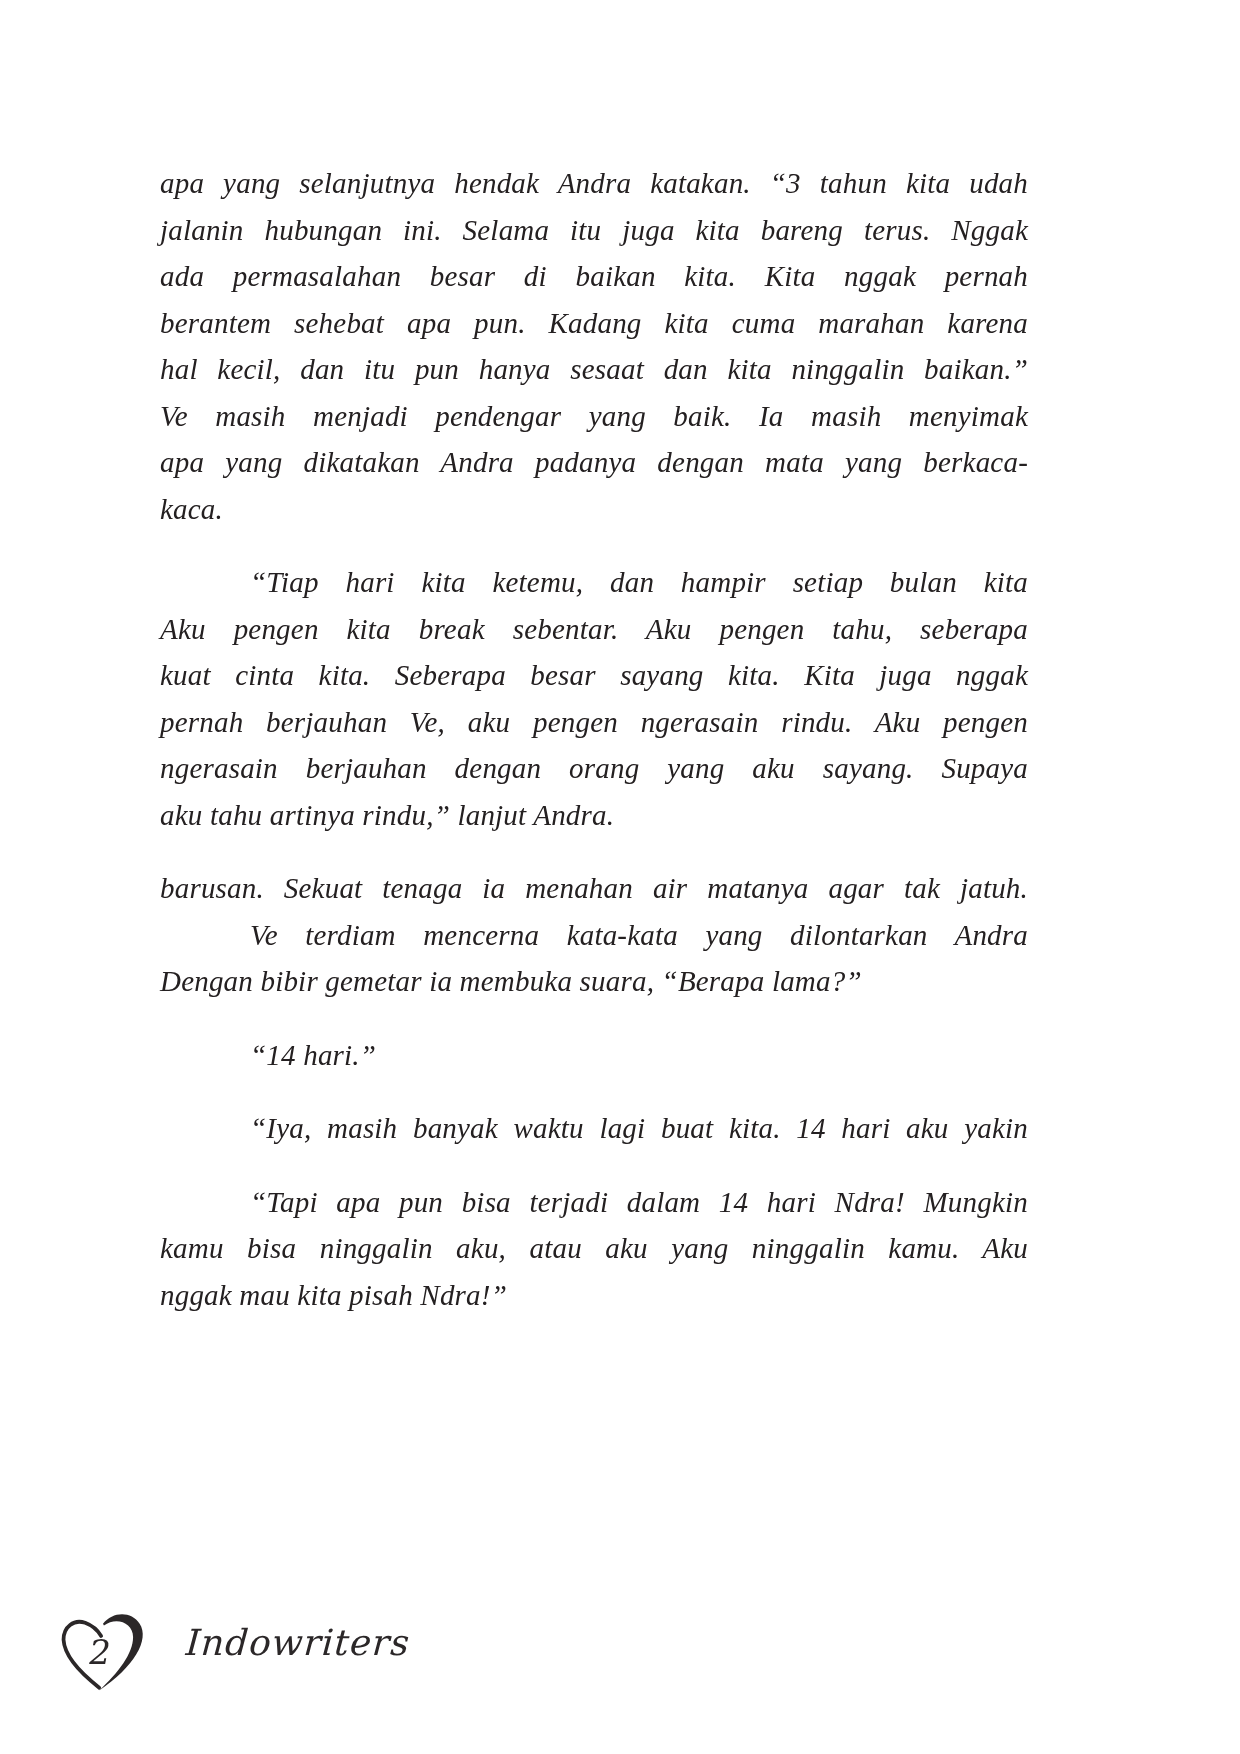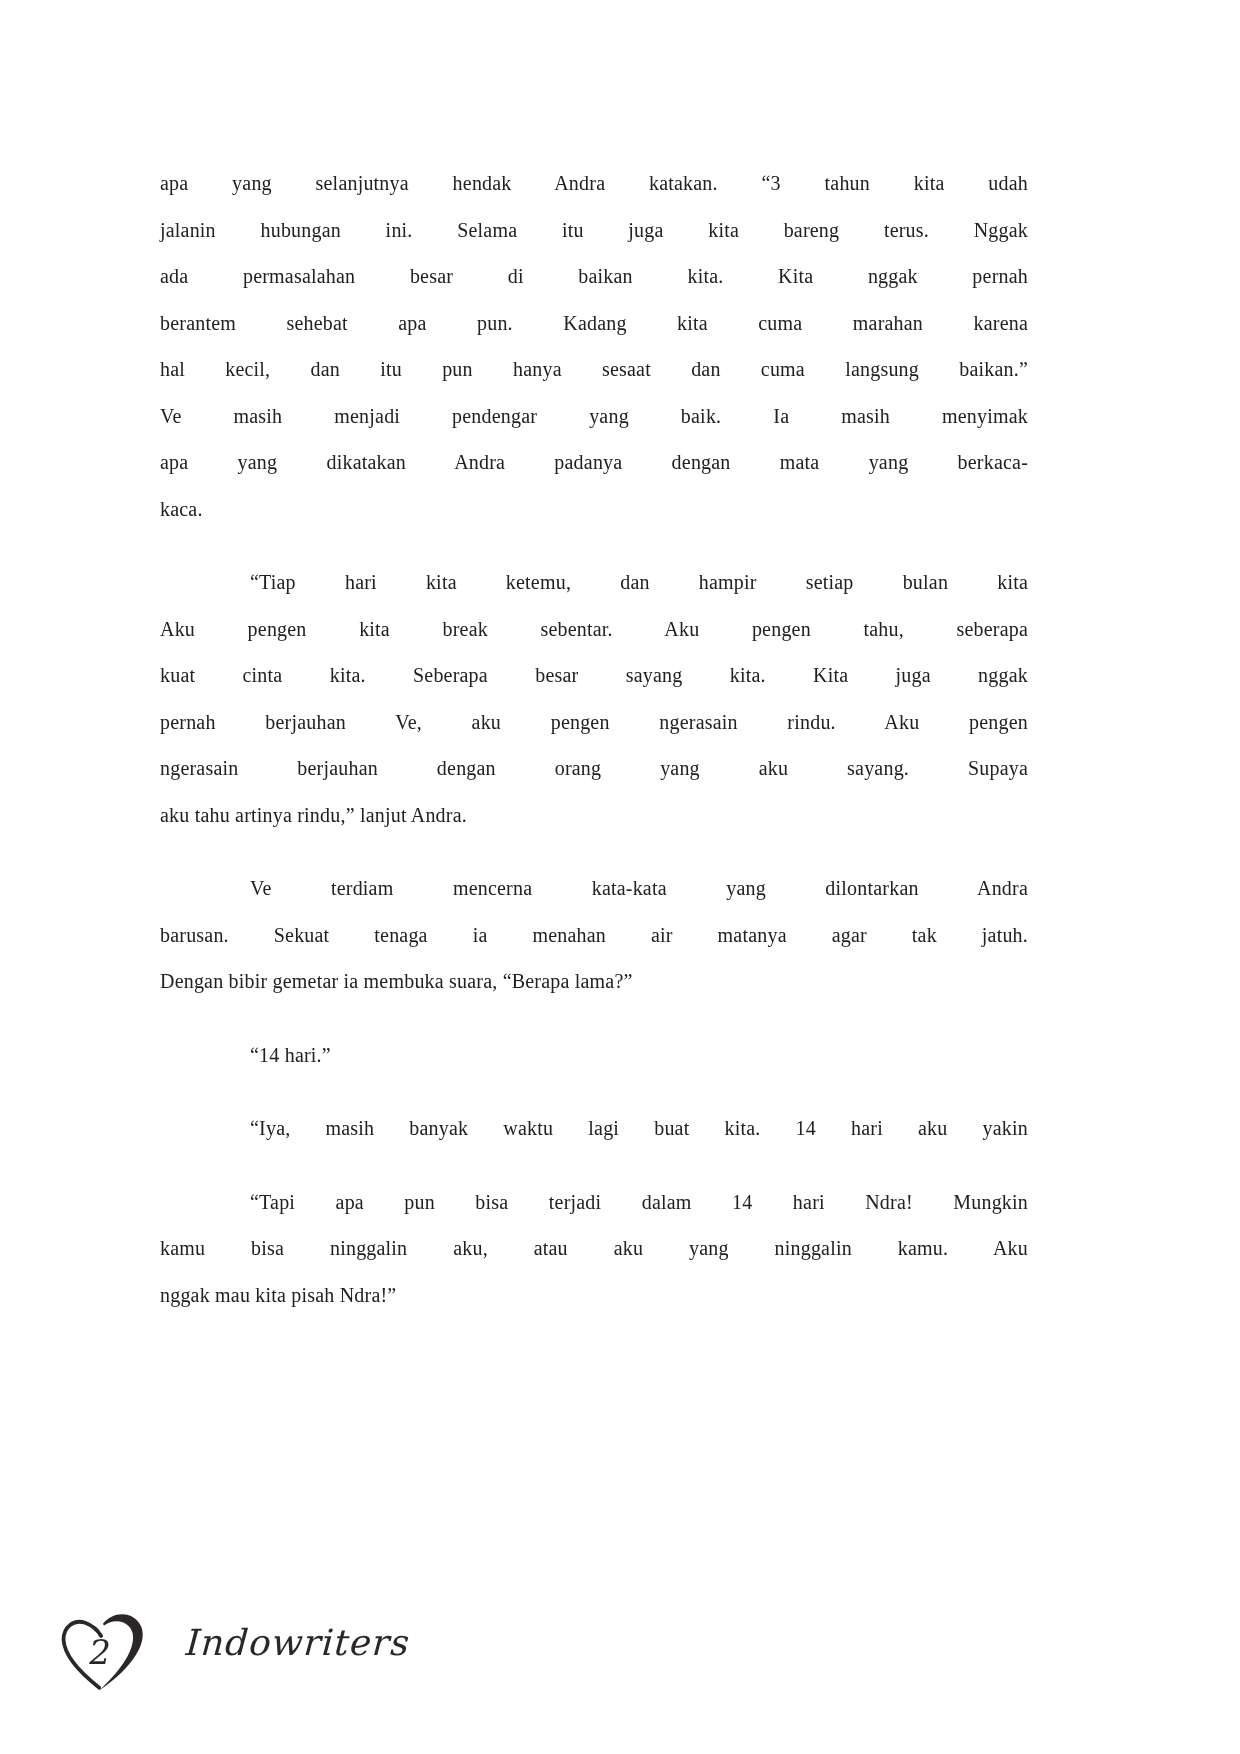--- a/index.html
+++ b/index.html
@@ -11,23 +11,24 @@
     background: #ffffff;
     overflow: hidden;
     font-family: "Liberation Serif", "DejaVu Serif", serif;
     color: #242021;
   }
   .text-block {
     position: absolute;
     left: 160px;
     top: 160px;
     width: 868px;
-    font-size: 20px;
+    font-size: 29px;
     line-height: 46.5px;
     letter-spacing: 0.2px;
+    font-style: italic;
   }
   .para { margin: 0 0 27px 0; }
   .para:last-child { margin-bottom: 15px; }
   .line {
     text-align: justify;
     text-align-last: justify;
   }
   .line.last { text-align-last: left; }
   .line.indent { padding-left: 90px; }
 
@@ -73,36 +74,36 @@
 <body>
 
 <div class="page">
 
   <main class="text-block">
       <div class="para">
         <div class="line">apa yang selanjutnya hendak Andra katakan. “3 tahun kita udah</div>
         <div class="line">jalanin hubungan ini. Selama itu juga kita bareng terus. Nggak</div>
         <div class="line">ada permasalahan besar di baikan kita. Kita nggak pernah</div>
         <div class="line">berantem sehebat apa pun. Kadang kita cuma marahan karena</div>
-        <div class="line">hal kecil, dan itu pun hanya sesaat dan cuma langsung baikan.”</div>
+        <div class="line">hal kecil, dan itu pun hanya sesaat dan kita ninggalin baikan.”</div>
         <div class="line">Ve masih menjadi pendengar yang baik. Ia masih menyimak</div>
         <div class="line">apa yang dikatakan Andra padanya dengan mata yang berkaca-</div>
         <div class="line last">kaca.</div>
       </div>
       <div class="para">
         <div class="line indent">“Tiap hari kita ketemu, dan hampir setiap bulan kita</div>
         <div class="line">Aku pengen kita break sebentar. Aku pengen tahu, seberapa</div>
         <div class="line">kuat cinta kita. Seberapa besar sayang kita. Kita juga nggak</div>
         <div class="line">pernah berjauhan Ve, aku pengen ngerasain rindu. Aku pengen</div>
         <div class="line">ngerasain berjauhan dengan orang yang aku sayang. Supaya</div>
         <div class="line last">aku tahu artinya rindu,” lanjut Andra.</div>
       </div>
       <div class="para">
+        <div class="line">barusan. Sekuat tenaga ia menahan air matanya agar tak jatuh.</div>
         <div class="line indent">Ve terdiam mencerna kata-kata yang dilontarkan Andra</div>
-        <div class="line">barusan. Sekuat tenaga ia menahan air matanya agar tak jatuh.</div>
         <div class="line last">Dengan bibir gemetar ia membuka suara, “Berapa lama?”</div>
       </div>
       <div class="para">
         <div class="line last indent">“14 hari.”</div>
       </div>
       <div class="para">
         <div class="line indent">“Iya, masih banyak waktu lagi buat kita. 14 hari aku yakin</div>
       </div>
       <div class="para">
         <div class="line indent">“Tapi apa pun bisa terjadi dalam 14 hari Ndra! Mungkin</div>

